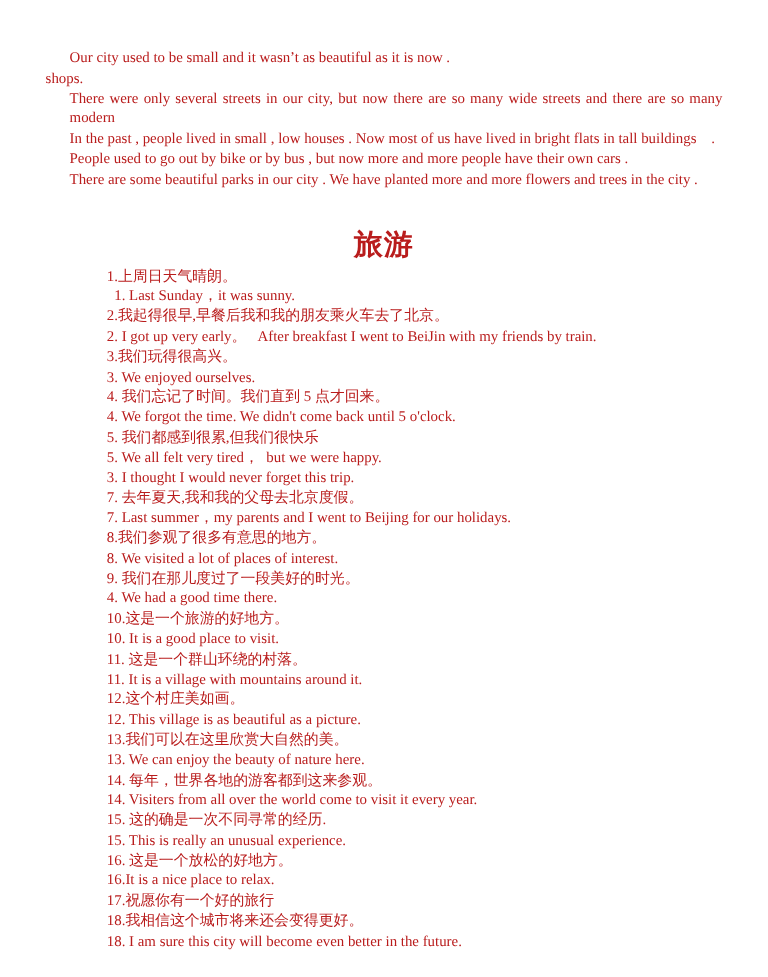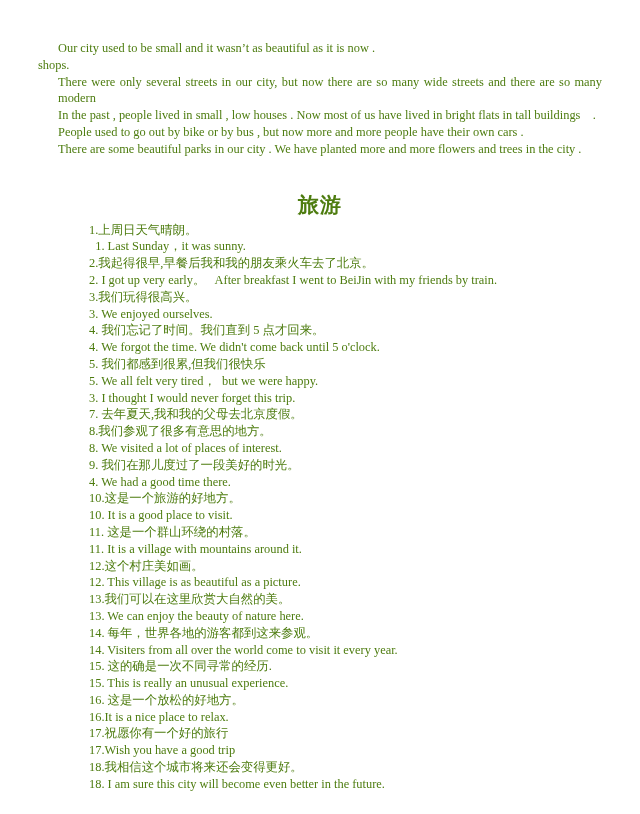--- a/index.html
+++ b/index.html
@@ -3,42 +3,42 @@
 <meta charset="utf-8">
 <style>
   html, body { margin: 0; padding: 0; background: #ffffff; }
   .page {
     position: relative;
     width: 640px;
     height: 814px;
     background: #ffffff;
     overflow: hidden;
     font-family: "Liberation Serif", "DejaVu Serif", serif;
-    color: #4d7c0f;
+    color: #b91c1c;
   }
   .content {
     padding: 40px 38px 0 38px;
   }
   .intro-line {
     font-size: 12.4px;
     line-height: 16.8px;
     white-space: pre-wrap;
   }
   .intro-line.indent { padding-left: 20px; }
   .intro-line.justify {
     white-space: normal;
     text-align: justify;
     text-align-last: justify;
   }
   .section-title {
     margin-top: 34px;
     height: 26px;
     line-height: 26px;
     text-align: center;
-    font-size: 21px;
+    font-size: 24px;
     font-weight: bold;
     letter-spacing: 1px;
   }
   .phrase-list {
     margin-top: 4px;
     margin-left: 19px;
   }
   .list-line {
     font-size: 12.4px;
     line-height: 16.8px;
@@ -69,38 +69,38 @@
         <div class="list-line">2.我起得很早,早餐后我和我的朋友乘火车去了北京。</div>
         <div class="list-line">2. I got up very early。   After breakfast I went to BeiJin with my friends by train.</div>
         <div class="list-line">3.我们玩得很高兴。</div>
         <div class="list-line">3. We enjoyed ourselves.</div>
         <div class="list-line">4. 我们忘记了时间。我们直到 5 点才回来。</div>
         <div class="list-line">4. We forgot the time. We didn't come back until 5 o'clock.</div>
         <div class="list-line">5. 我们都感到很累,但我们很快乐</div>
         <div class="list-line">5. We all felt very tired，  but we were happy.</div>
         <div class="list-line">3. I thought I would never forget this trip.</div>
         <div class="list-line">7. 去年夏天,我和我的父母去北京度假。</div>
+        <div class="list-line">7. Last summer，my parents and I went to Beijing for our holidays.</div>
         <div class="list-line">8.我们参观了很多有意思的地方。</div>
         <div class="list-line">8. We visited a lot of places of interest.</div>
         <div class="list-line">9. 我们在那儿度过了一段美好的时光。</div>
         <div class="list-line">4. We had a good time there.</div>
         <div class="list-line">10.这是一个旅游的好地方。</div>
         <div class="list-line">10. It is a good place to visit.</div>
         <div class="list-line">11. 这是一个群山环绕的村落。</div>
         <div class="list-line">11. It is a village with mountains around it.</div>
         <div class="list-line">12.这个村庄美如画。</div>
         <div class="list-line">12. This village is as beautiful as a picture.</div>
         <div class="list-line">13.我们可以在这里欣赏大自然的美。</div>
         <div class="list-line">13. We can enjoy the beauty of nature here.</div>
         <div class="list-line">14. 每年，世界各地的游客都到这来参观。</div>
         <div class="list-line">14. Visiters from all over the world come to visit it every year.</div>
         <div class="list-line">15. 这的确是一次不同寻常的经历.</div>
         <div class="list-line">15. This is really an unusual experience.</div>
         <div class="list-line">16. 这是一个放松的好地方。</div>
         <div class="list-line">16.It is a nice place to relax.</div>
         <div class="list-line">17.祝愿你有一个好的旅行</div>
-        <div class="list-line">17.Wish you have a good trip</div>
         <div class="list-line">18.我相信这个城市将来还会变得更好。</div>
         <div class="list-line">18. I am sure this city will become even better in the future.</div>
       </div>
 
   </div>
 </div>
 
 </body></html>

